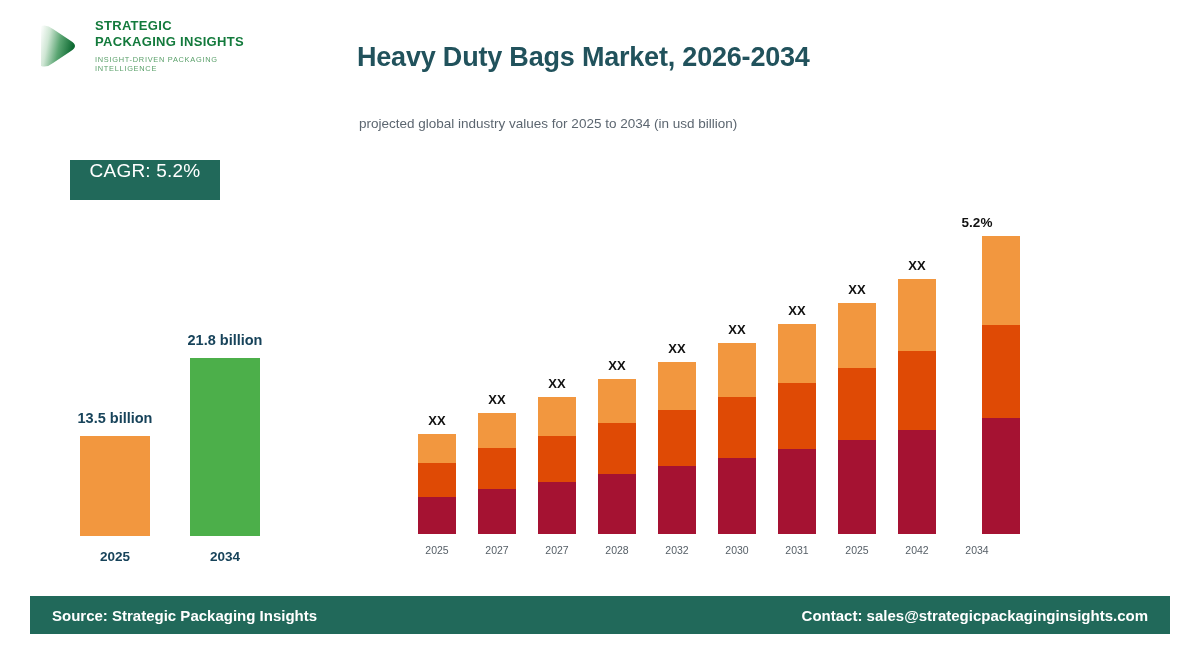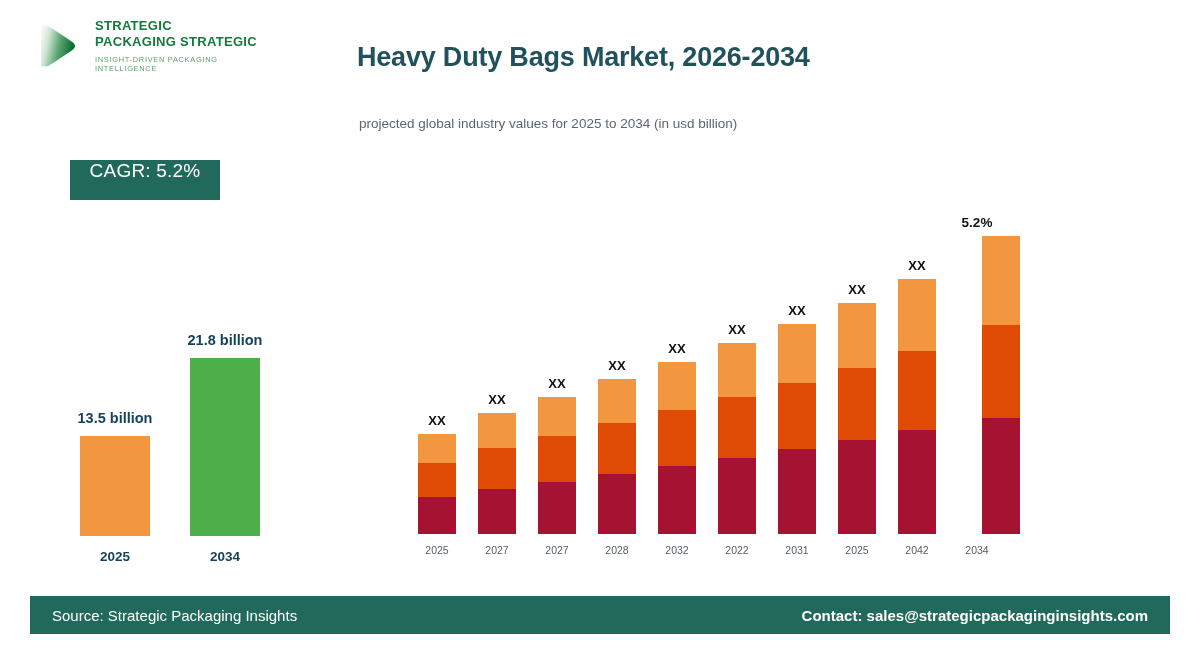--- a/index.html
+++ b/index.html
@@ -74,21 +74,21 @@
     font-size:10.5px; color:#555e66; font-weight:normal;
   }
 
   
   #footer {
     position:absolute; left:30px; bottom:16px;
     width:1140px; height:38px;
     background:#21695a;
     display:flex; align-items:center; justify-content:space-between;
   }
-  #footer-source { margin-left:22px; color:#ffffff; font-size:15px; font-weight:normal; }
+  #footer-source { margin-left:22px; color:#ffffff; font-size:15px; font-weight:bold; }
   #footer-contact { margin-right:22px; color:#ffffff; font-size:15px; font-weight:bold; }
 </style>
 </head>
 <body>
 
 <div id="logo">
   <div id="logo-mark">
     <svg width="52" height="52" viewBox="0 0 52 52">
       <defs>
         <linearGradient id="gchev" x1="0" y1="0" x2="1" y2="0.25">
@@ -97,21 +97,21 @@
           <stop offset="62%" stop-color="#5aa572"></stop>
           <stop offset="100%" stop-color="#0f6b33"></stop>
         </linearGradient>
       </defs>
       <path d="M8 6 L8 46 L30 31 Q40 26 30 21 Z" fill="url(#gchev)"></path>
       <path d="M8 6 Q14 4 20 9 L38 21 Q46 26 38 31 L20 43 Q14 48 8 46 Z" fill="url(#gchev)"></path>
     </svg>
   </div>
   <div id="logo-text">
     <div class="logo-line">STRATEGIC</div>
-    <div class="logo-line">PACKAGING STRATEGIC</div>
+    <div class="logo-line">PACKAGING INSIGHTS</div>
     <div id="logo-tag">INSIGHT-DRIVEN PACKAGING INTELLIGENCE</div>
   </div>
 </div>
 
 <div id="title">Heavy Duty Bags Market, 2026-2034</div>
 <div id="subtitle">projected global industry values for 2025 to 2034 (in usd billion)</div>
 
 <div id="cagr-badge">
   <span>CAGR: 5.2%</span>
 </div>
@@ -175,21 +175,21 @@
       <div class="sc-toplabel" style="bottom: 204px;">XX</div>
       <div class="sc-xlabel">2032</div>
     </div>
     <div class="sc-group" style="left: 303px; height: 334px;">
       <div class="sc-bar" style="height: 191px;">
         <div class="sc-seg" style="height: 54px; background: rgb(242, 151, 63);"></div>
         <div class="sc-seg" style="height: 61px; background: rgb(223, 74, 5);"></div>
         <div class="sc-seg" style="height: 76px; background: rgb(165, 18, 50);"></div>
       </div>
       <div class="sc-toplabel" style="bottom: 223px;">XX</div>
-      <div class="sc-xlabel">2022</div>
+      <div class="sc-xlabel">2030</div>
     </div>
     <div class="sc-group" style="left: 363px; height: 334px;">
       <div class="sc-bar" style="height: 210px;">
         <div class="sc-seg" style="height: 59px; background: rgb(242, 151, 63);"></div>
         <div class="sc-seg" style="height: 66px; background: rgb(223, 74, 5);"></div>
         <div class="sc-seg" style="height: 85px; background: rgb(165, 18, 50);"></div>
       </div>
       <div class="sc-toplabel" style="bottom: 242px;">XX</div>
       <div class="sc-xlabel">2031</div>
     </div>

